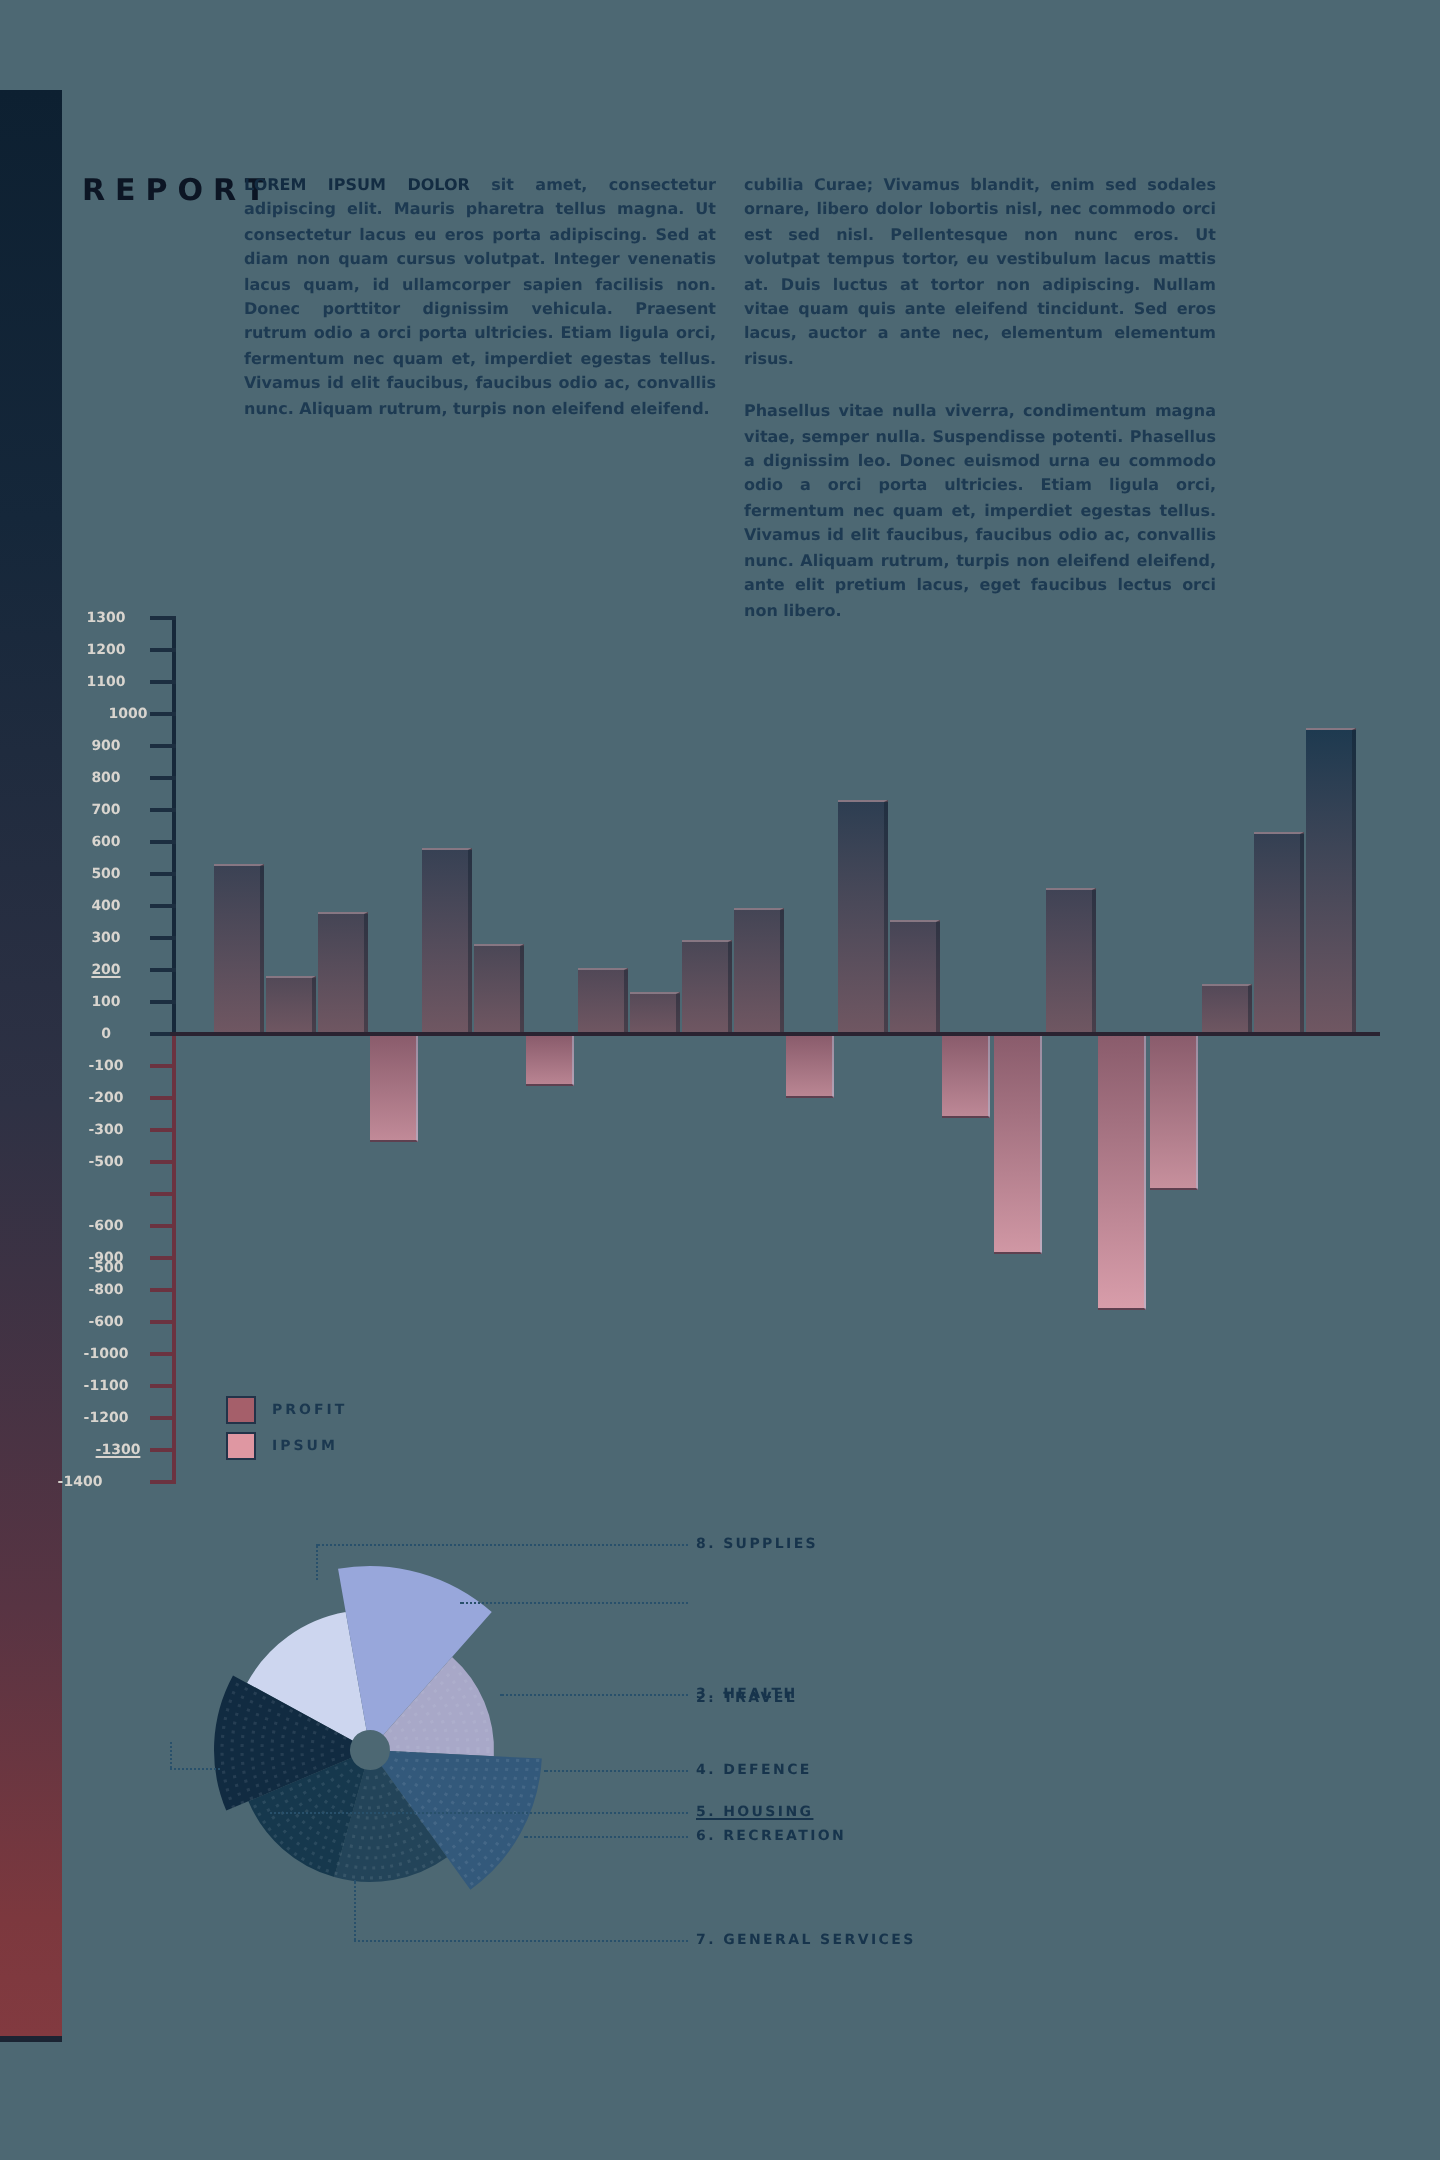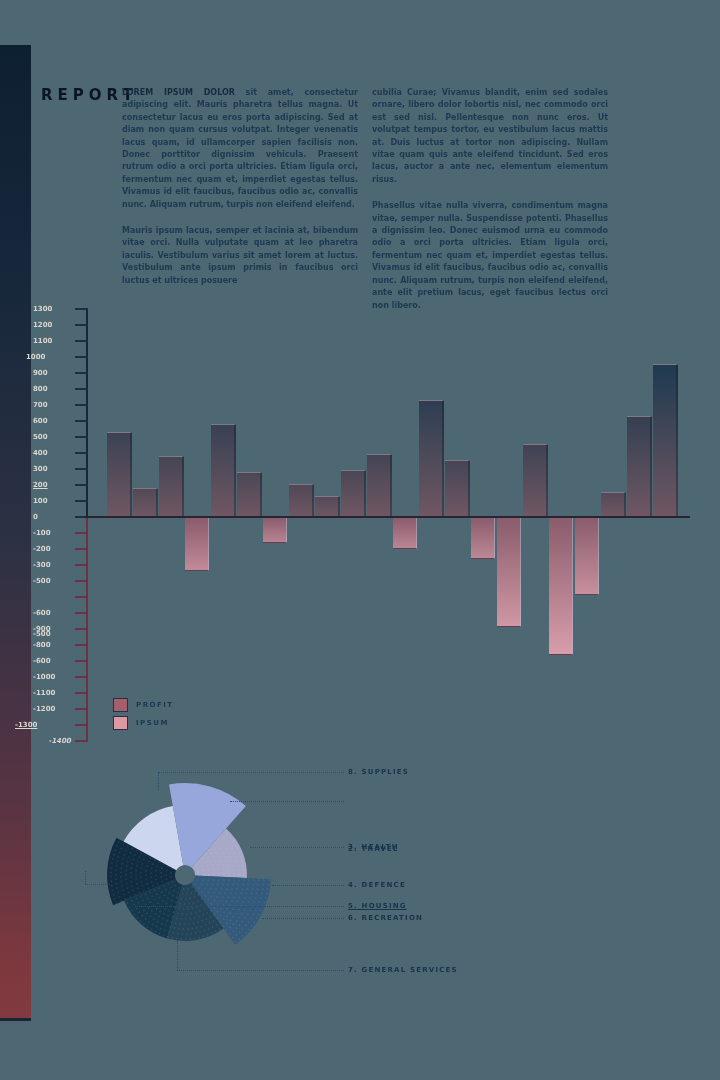--- a/index.html
+++ b/index.html
@@ -24,21 +24,21 @@
     font-size:8px;font-weight:700;line-height:12.4px;
     color:#1d3a52;text-align:justify;
   }
   .intro-col p{margin:0 0 14px 0;}
   #col1{left:122px;width:236px;}
   #col2{left:372px;width:236px;}
   .lead{font-weight:900;color:#132c42;}
 
   
   .axis-label{
-    position:absolute;width:40px;text-align:left;
+    position:absolute;width:40px;text-align:center;
     font-size:7px;font-weight:700;color:#d9d5cf;line-height:7px;
   }
   .tick{position:absolute;height:2px;}
   .tick.pos{background:#1c2e40;}
   .tick.neg{background:#6b3340;}
   .axis-line{position:absolute;width:2px;}
   .axis-line.pos{background:#16283a;}
   .axis-line.neg{background:#6b3340;}
   .baseline{
     position:absolute;left:85px;top:516px;width:605px;height:2px;
@@ -66,39 +66,38 @@
 <body>
 
 <div class="page">
 
   <div class="left-strip"></div>
 
   <div class="report-title">REPORT</div>
 
   <div class="intro-col" id="col1">
     <p><span class="lead">LOREM IPSUM DOLOR</span><span> sit amet, consectetur adipiscing elit. Mauris pharetra tellus magna. Ut consectetur lacus eu eros porta adipiscing. Sed at diam non quam cursus volutpat. Integer venenatis lacus quam, id ullamcorper sapien facilisis non. Donec porttitor dignissim vehicula. Praesent rutrum odio a orci porta ultricies. Etiam ligula orci, fermentum nec quam et, imperdiet egestas tellus. Vivamus id elit faucibus, faucibus odio ac, convallis nunc. Aliquam rutrum, turpis non eleifend eleifend.</span></p>
-    <p>Mauris ipsum lacus, semper et lacinia at, bibendum vitae orci. Nulla vulputate quam at leo pharetra iaculis. Vestibulum varius sit amet lorem at luctus. Vestibulum ante ipsum primis in faucibus orci luctus et ultrices posuere</p>
   </div>
 
   <div class="intro-col" id="col2">
     <p>cubilia Curae; Vivamus blandit, enim sed sodales ornare, libero dolor lobortis nisl, nec commodo orci est sed nisl. Pellentesque non nunc eros. Ut volutpat tempus tortor, eu vestibulum lacus mattis at. Duis luctus at tortor non adipiscing. Nullam vitae quam quis ante eleifend tincidunt. Sed eros lacus, auctor a ante nec, elementum elementum risus.</p>
     <p>Phasellus vitae nulla viverra, condimentum magna vitae, semper nulla. Suspendisse potenti. Phasellus a dignissim leo. Donec euismod urna eu commodo odio a orci porta ultricies. Etiam ligula orci, fermentum nec quam et, imperdiet egestas tellus. Vivamus id elit faucibus, faucibus odio ac, convallis nunc. Aliquam rutrum, turpis non eleifend eleifend, ante elit pretium lacus, eget faucibus lectus orci non libero.</p>
   </div>
 
   <div id="axis-layer">
       <div class="axis-line pos" style="left: 86px; top: 309px; height: 208px;"></div>
       <div class="axis-line neg" style="left: 86px; top: 517px; height: 224px;"></div>
       <div class="tick pos" style="left: 75px; top: 308px; width: 13px;"></div>
       <div class="axis-label" style="left: 33px; top: 305.5px;">1300</div>
       <div class="tick pos" style="left: 75px; top: 324px; width: 13px;"></div>
       <div class="axis-label" style="left: 33px; top: 321.5px;">1200</div>
       <div class="tick pos" style="left: 75px; top: 340px; width: 13px;"></div>
       <div class="axis-label" style="left: 33px; top: 337.5px;">1100</div>
       <div class="tick pos" style="left: 75px; top: 356px; width: 13px;"></div>
-      <div class="axis-label" style="left: 26px; top: 353.5px;">1000</div>
+      <div class="axis-label" style="left: 44px; top: 353.5px;">1000</div>
       <div class="tick pos" style="left: 75px; top: 372px; width: 13px;"></div>
       <div class="axis-label" style="left: 33px; top: 369.5px;">900</div>
       <div class="tick pos" style="left: 75px; top: 388px; width: 13px;"></div>
       <div class="axis-label" style="left: 33px; top: 385.5px;">800</div>
       <div class="tick pos" style="left: 75px; top: 404px; width: 13px;"></div>
       <div class="axis-label" style="left: 33px; top: 401.5px;">700</div>
       <div class="tick pos" style="left: 75px; top: 420px; width: 13px;"></div>
       <div class="axis-label" style="left: 33px; top: 417.5px;">600</div>
       <div class="tick pos" style="left: 75px; top: 436px; width: 13px;"></div>
       <div class="axis-label" style="left: 33px; top: 433.5px;">500</div>
@@ -130,23 +129,23 @@
       <div class="axis-label" style="left: 33px; top: 641.5px;">-800</div>
       <div class="tick neg" style="left: 75px; top: 660px; width: 13px;"></div>
       <div class="axis-label" style="left: 33px; top: 657.5px;">-600</div>
       <div class="tick neg" style="left: 75px; top: 676px; width: 13px;"></div>
       <div class="axis-label" style="left: 33px; top: 673.5px;">-1000</div>
       <div class="tick neg" style="left: 75px; top: 692px; width: 13px;"></div>
       <div class="axis-label" style="left: 33px; top: 689.5px;">-1100</div>
       <div class="tick neg" style="left: 75px; top: 708px; width: 13px;"></div>
       <div class="axis-label" style="left: 33px; top: 705.5px;">-1200</div>
       <div class="tick neg" style="left: 75px; top: 724px; width: 13px;"></div>
-      <div class="axis-label" style="left: 15px; top: 721.5px; text-decoration: underline;">-1300</div>
+      <div class="axis-label" style="left: 39px; top: 721.5px; text-decoration: underline;">-1300</div>
       <div class="tick neg" style="left: 75px; top: 740px; width: 13px;"></div>
-      <div class="axis-label" style="left: 49px; top: 737.5px; font-style: italic;">-1400</div>
+      <div class="axis-label" style="left: 20px; top: 737.5px;">-1400</div>
     </div>
   <div id="bars-layer">
       <div class="bar pos" style="left: 107px; top: 432px; height: 84px; background: linear-gradient(rgb(59, 66, 84) 0%, rgb(112, 87, 98) 100%);"></div>
       <div class="bar pos" style="left: 133px; top: 488px; height: 28px; background: linear-gradient(rgb(82, 73, 87) 0%, rgb(112, 87, 98) 100%);"></div>
       <div class="bar pos" style="left: 159px; top: 456px; height: 60px; background: linear-gradient(rgb(69, 69, 85) 0%, rgb(112, 87, 98) 100%);"></div>
       <div class="bar neg" style="left: 185px; top: 518px; height: 52px; background: linear-gradient(rgb(138, 92, 108) 0%, rgb(193, 138, 152) 100%);"></div>
       <div class="bar pos" style="left: 211px; top: 424px; height: 92px; background: linear-gradient(rgb(55, 65, 84) 0%, rgb(112, 87, 98) 100%);"></div>
       <div class="bar pos" style="left: 237px; top: 472px; height: 44px; background: linear-gradient(rgb(75, 71, 86) 0%, rgb(112, 87, 98) 100%);"></div>
       <div class="bar neg" style="left: 263px; top: 518px; height: 24px; background: linear-gradient(rgb(138, 92, 108) 0%, rgb(185, 132, 146) 100%);"></div>
       <div class="bar pos" style="left: 289px; top: 484px; height: 32px; background: linear-gradient(rgb(81, 72, 87) 0%, rgb(112, 87, 98) 100%);"></div>

